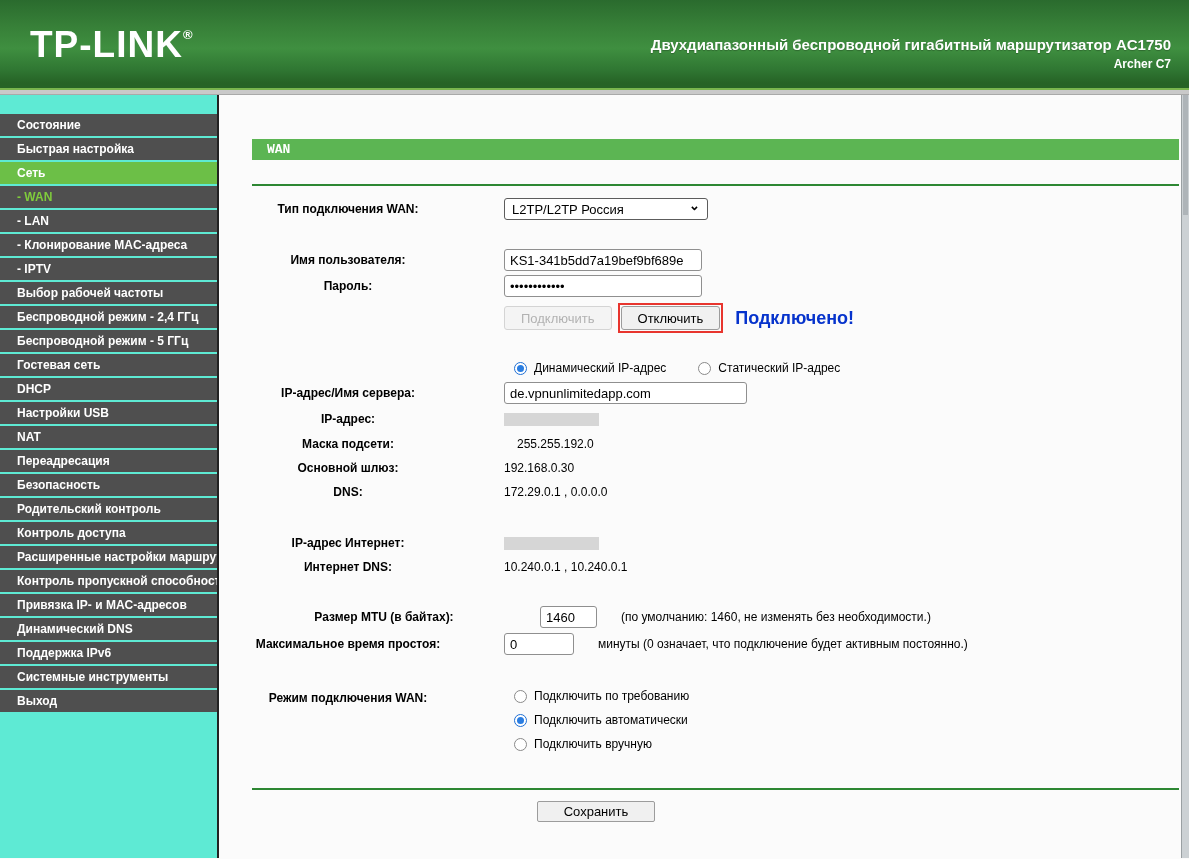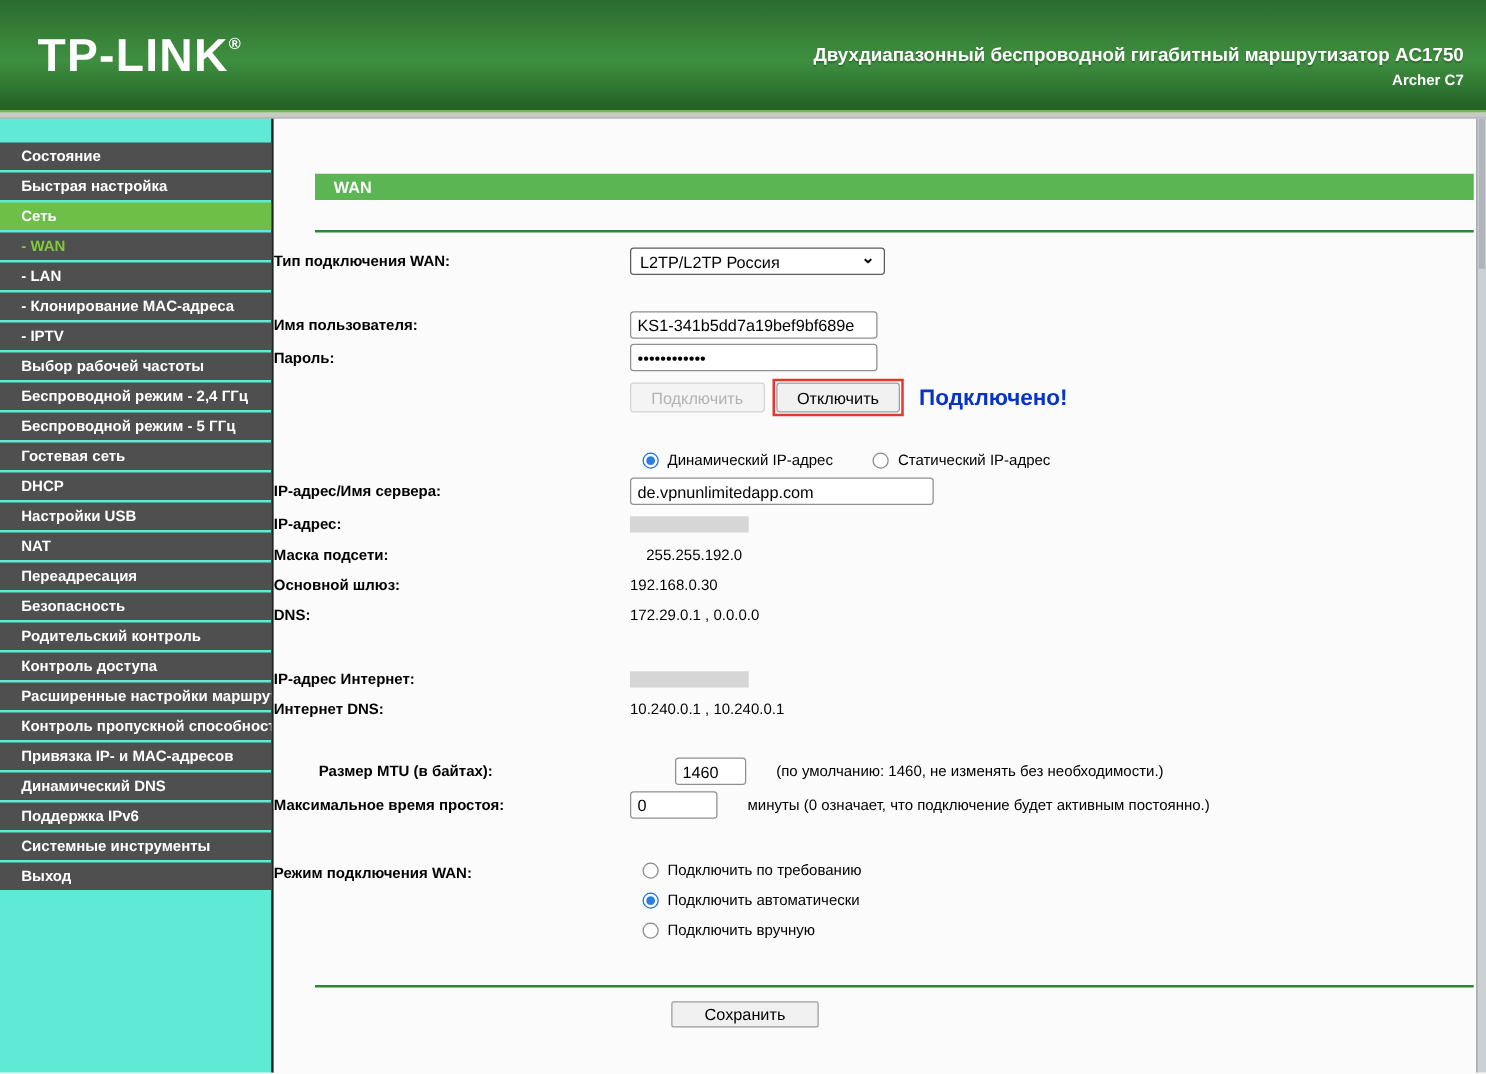--- a/index.html
+++ b/index.html
@@ -35,30 +35,30 @@
   .side-item.active { background:#6cbf47; }
   .side-item.active-sub { color:#7fcb3c; }
 
   
   .main { flex:1; position:relative; background:#fbfbfb; }
   .scrollbar { position:absolute; right:0; top:0; bottom:0; width:8px; background:#ccd1d4; border-left:1px solid #9aa0a3; }
   .scrollbar .thumb { position:absolute; top:0; left:1px; right:1px; height:120px; background:#aeb4b8; }
 
   .wan-bar {
     margin:44px 10px 0 33px; height:21px; line-height:21px;
-    background:#5cb553; color:#fff; font-size:13px; font-weight:bold; padding-left:15px;
+    background:#5cb553; color:#fff; font-size:13px; font-weight:bold; padding-left:15px;font-family:Liberation Mono, monospace;
   }
   .hr-green { border-top:2px solid #2d8733; margin:0 10px 0 33px; }
   .hr-top { margin-top:24px; }
   .hr-bottom { margin-top:27px; }
 
   
   .form { font-size:12px; color:#000; }
   .row { display:flex; align-items:center; }
-  .lbl { width:285px; flex-shrink:0; text-align:left; font-weight:bold; padding-right:27px; font-size:12px; }
+  .lbl { width:285px; flex-shrink:0; text-align:center; font-weight:bold; padding-right:27px; font-size:12px; }
   .row.top-align { align-items:flex-start; }
   .row.top-align .lbl { padding-top:2px; }
 
   input.txt {
     height:22px; border:1px solid #8f8f8f; border-radius:3px; background:#fff;
     font-family:"Liberation Sans",sans-serif; font-size:13px; padding:0 5px; color:#000;
   }
   .w-user { width:198px; }
   .w-server { width:243px; }
   .w-mtu { width:57px; }

